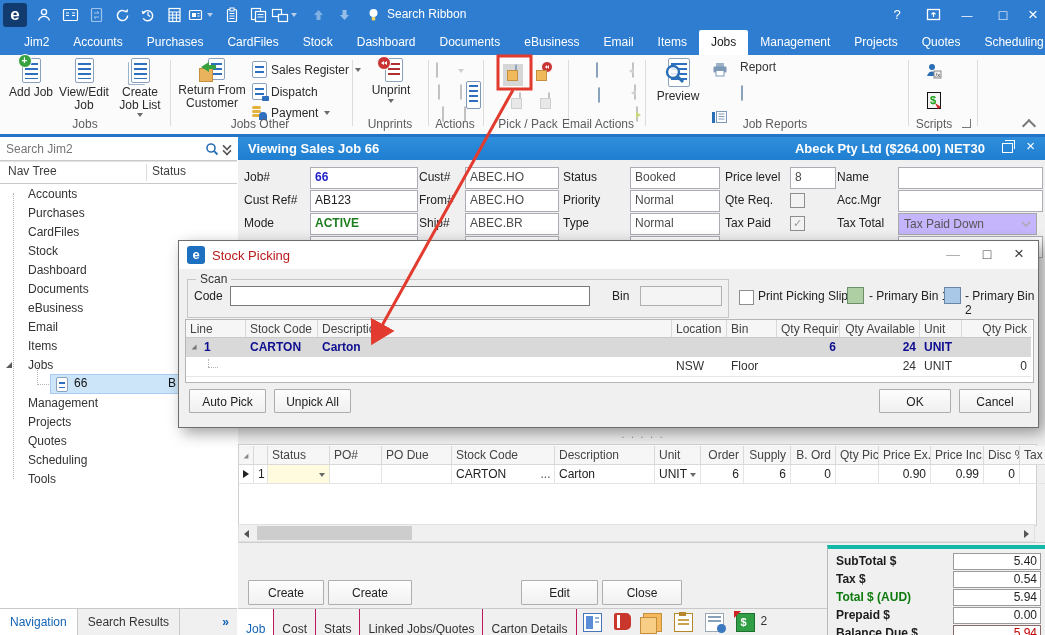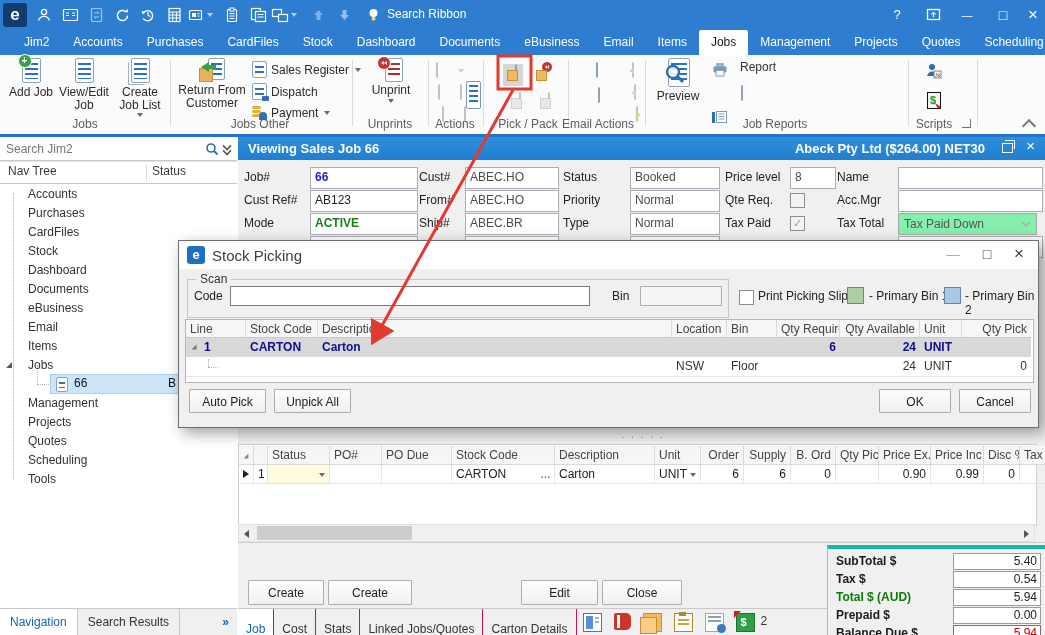--- a/index.html
+++ b/index.html
@@ -465,21 +465,21 @@
 
     <span class="flabel" style="left:6px;top:76px">Mode</span>
     <span class="fld" style="left:72px;top:76px;width:98px;color:#1e7d1e;font-weight:bold">ACTIVE</span>
     <span class="flabel" style="left:181px;top:76px">Ship#</span>
     <span class="fld" style="left:227px;top:76px;width:84px">ABEC.BR</span>
     <span class="flabel" style="left:325px;top:76px">Type</span>
     <span class="fld" style="left:392px;top:76px;width:80px">Normal</span>
     <span class="flabel" style="left:487px;top:76px">Tax Paid</span>
     <span class="cb" style="left:552px;top:79px;background:#f3f3f3;color:#9a9a9a;font-size:11px;line-height:12px;text-align:center">✓</span>
     <span class="flabel" style="left:599px;top:76px">Tax Total</span>
-    <div class="combo" style="position:absolute;left:660px;top:76px;width:127px;background:#86efac;height:20px">
+    <div class="combo" style="position:absolute;left:660px;top:76px;width:127px;background:#c4b5fd;height:20px">
       <span style="color:#555">Tax Paid Down</span>
       <svg width="10" height="6" viewBox="0 0 10 6">
           <path d="M1 1l4 4 4-4" fill="none" stroke="#aaa" stroke-width="1.5"></path>
         </svg>
     </div>
 
     <span class="fld" style="left:72px;top:99px;width:98px"></span>
     <span class="fld" style="left:227px;top:99px;width:84px"></span>
     <span class="fld" style="left:392px;top:99px;width:80px"></span>
     <span class="fld" style="left:660px;top:99px;width:135px"></span>
@@ -576,21 +576,21 @@
           <i style="position:absolute;left:-3px;top:-3px;width:0;height:0;border-top:7px solid #d02020;border-right:7px solid transparent"></i>
           <i style="position:absolute;left:4px;top:1px;color:#fff;font:bold 11px/14px 'Liberation Sans',sans-serif">$</i>
         </span>
       <span style="line-height:25px;color:#333">2</span>
     </div>
   </div>
 
   <div class="dialog">
     <div class="dlg-title">
       <span class="dlg-logo">e</span>
-      <span style="font-size:15px;color:#404040">Stock Picking</span>
+      <span style="font-size:13px;color:#b91c1c">Stock Picking</span>
       <span class="dlg-ctl" style="right:68px;color:#b0b0b0">—</span>
       <span class="dlg-ctl" style="right:34px">□</span>
       <span class="dlg-ctl" style="right:2px;font-size:17px">×</span>
     </div>
     <div class="gbox">
       <span class="gbox-lab">Scan</span>
       <span style="position:absolute;left:6px;top:9px;color:#222">Code</span>
       <input style="position: absolute; left: 42px; top: 6px; width: 352px; height: 18px; border: 1px solid rgb(122, 122, 122); font: 12px &quot;Liberation Sans&quot;, sans-serif; padding: 0px 3px;">
       <span style="position:absolute;left:424px;top:9px;color:#222">Bin</span>
       <span style="position:absolute;left:452px;top:6px;width:80px;height:18px;background:#f4f4f4;border:1px solid #b0b0b0"></span>

